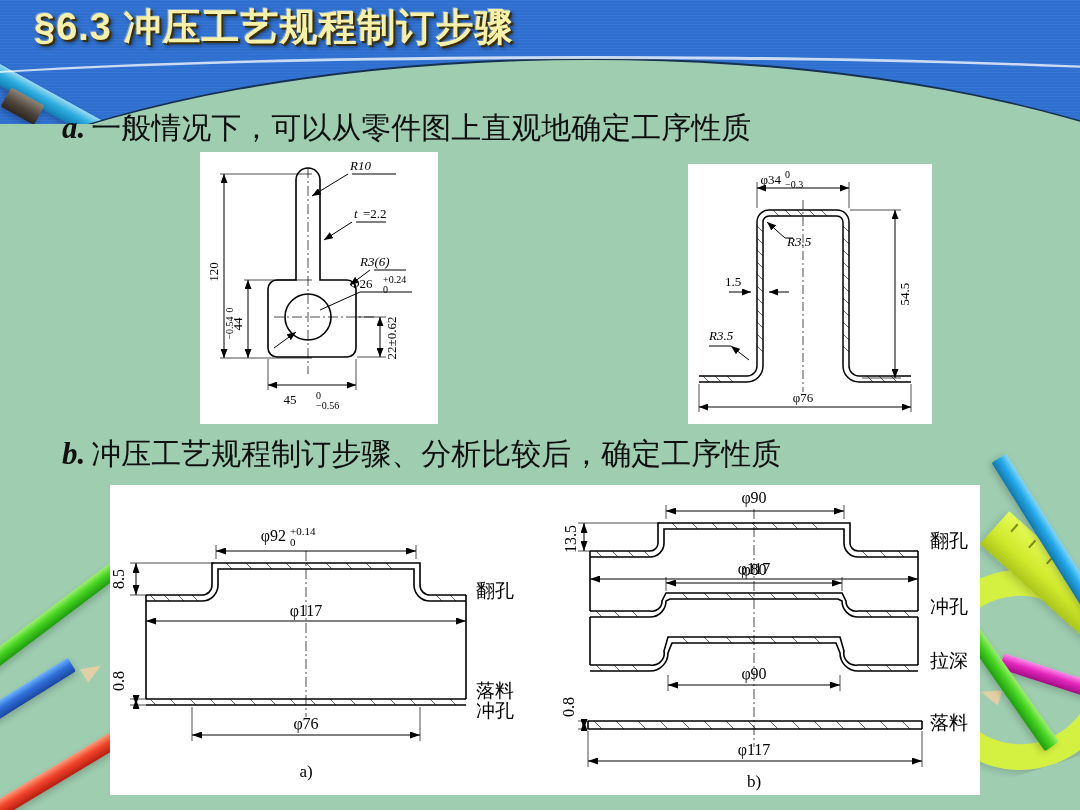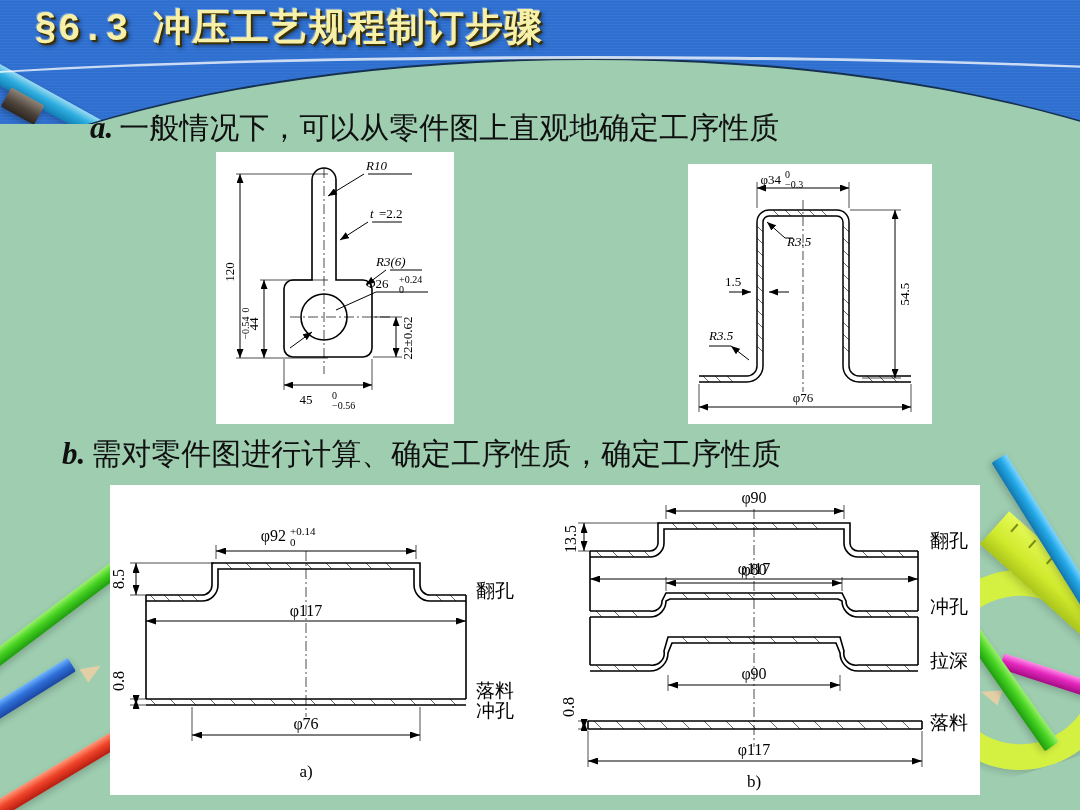--- a/index.html
+++ b/index.html
@@ -138,21 +138,21 @@
   }
   #banner-curve-gloss {
     position:absolute; left:-160px; top:56px;
     width: 1500px; height: 40px;
     border-radius: 760px 760px 0 0 / 40px 40px 0 0;
     border-top: 3px solid rgba(255,255,255,.75);
     pointer-events:none;
   }
   #title {
     position: absolute; left: 34px; top: 2px;
-    font-family: Liberation Mono, monospace;
+    font-family: Liberation Sans, sans-serif;
     font-size: 38px; font-weight: 700; letter-spacing: 1px;
     color: #f7f0a8;
     text-shadow:
        2px 2px 0 #3b2f00,
        3px 3px 4px rgba(0,0,0,.5),
       -1px -1px 0 rgba(255,255,255,.35);
     white-space: nowrap;
     z-index: 5;
   }
 
@@ -163,29 +163,29 @@
     font-size: 30px;
     color: #101010;
     white-space: nowrap;
   }
   .body-line .marker {
     font-family: "Liberation Serif", serif;
     font-style: italic; font-weight: 700;
     font-size: 31px;
     margin-right: 6px;
   }
-  #line-a { left: 62px; top: 108px; margin-left: 28px; }
+  #line-a { left: 62px; top: 108px; }
   #line-b { left: 62px; top: 434px; }
 
   
   .panel {
     position: absolute;
     background: #ffffff;
   }
-  #panel-fig1 { left: 216px; top: 152px; width: 238px; height: 272px; }
+  #panel-fig1 { left: 200px; top: 152px; width: 238px; height: 272px; }
   #panel-fig2 { left: 688px; top: 164px; width: 244px; height: 260px; }
   #panel-fig3 { left: 110px; top: 485px; width: 870px; height: 310px; }
 
   .fig-svg { display:block; width:100%; height:100%; }
 
   
   #watermark {
     position: absolute; left: 680px; top: 756px;
     font-family: "DejaVu Sans", sans-serif;
     font-size: 26px; font-weight: 700;
@@ -388,21 +388,21 @@
         <text x="98" y="82" font-style="italic">R3.5</text>
         <text x="20" y="176" font-style="italic">R3.5</text>
         <text x="44" y="122" text-anchor="middle">1.5</text>
         <text x="220" y="130" transform="rotate(-90 220 130)" text-anchor="middle">54.5</text>
         <text x="114" y="238" text-anchor="middle">φ76</text>
       </g>
     </svg>
   </div>
 
   <div class="body-line" id="line-b">
-    <span class="marker">b.</span><span>需对零件图进行计算、确定工序性质，确定工序性质</span>
+    <span class="marker">b.</span><span>冲压工艺规程制订步骤、分析比较后，确定工序性质</span>
   </div>
 
   <div class="panel" id="panel-fig3">
     <svg class="fig-svg" viewBox="0 0 870 310" xmlns="http://www.w3.org/2000/svg">
       <defs>
         <marker id="ch" markerWidth="10" markerHeight="7" refX="10" refY="3.5" orient="auto">
           <polygon points="0,0 10,3.5 0,7" fill="#000"></polygon>
         </marker>
         <marker id="chs" markerWidth="10" markerHeight="7" refX="0" refY="3.5" orient="auto">
           <polygon points="10,0 0,3.5 10,7" fill="#000"></polygon>

